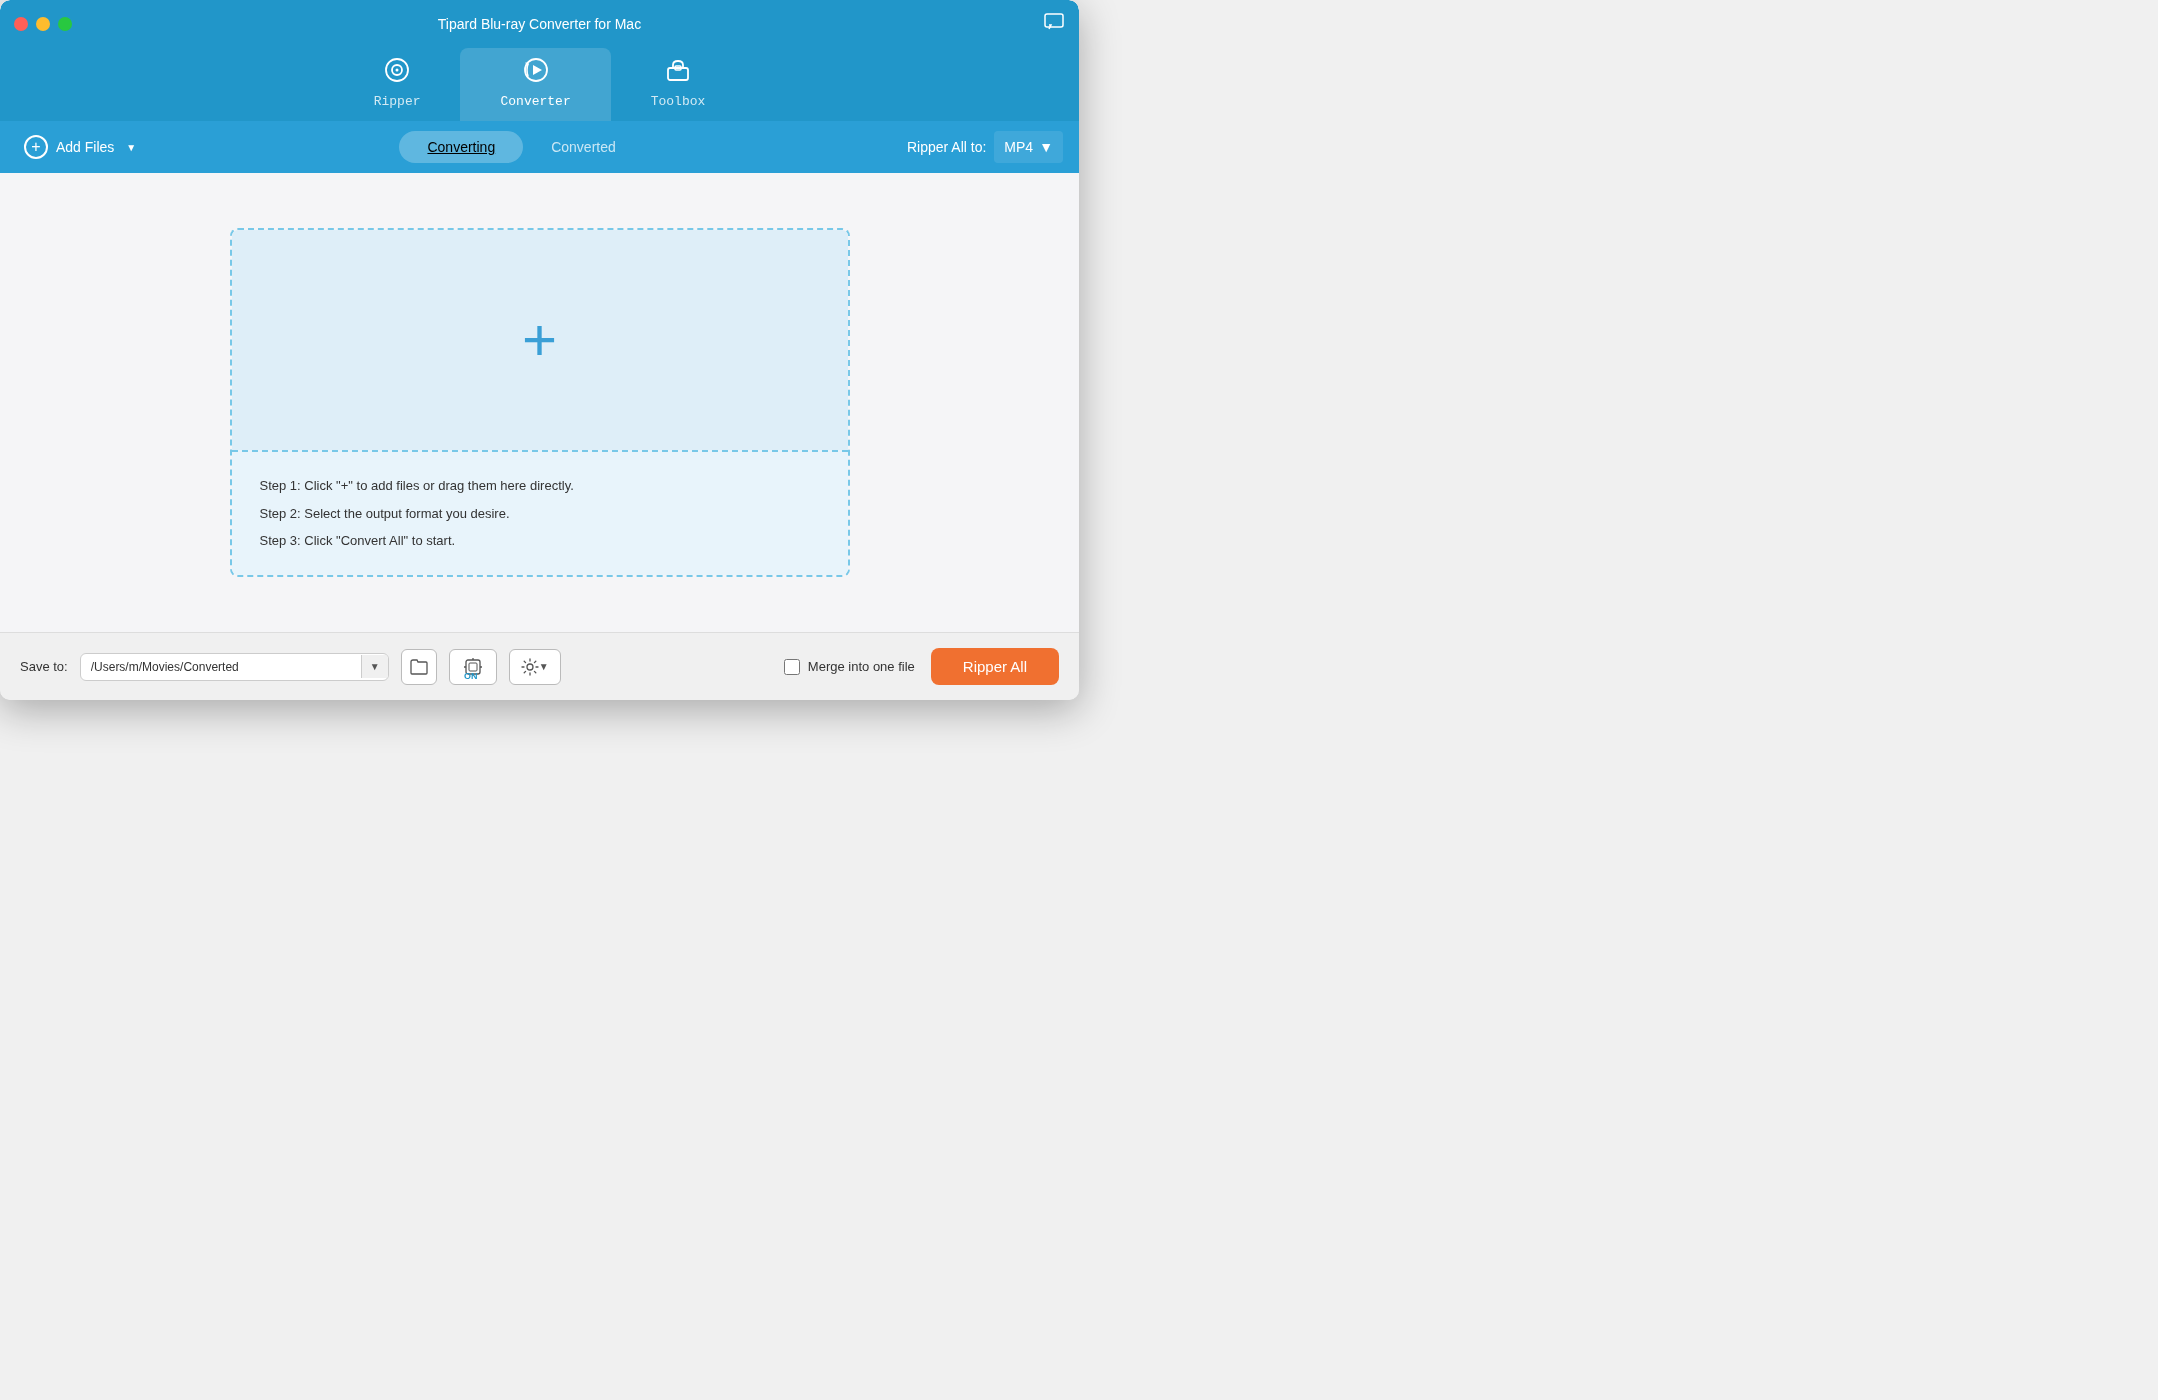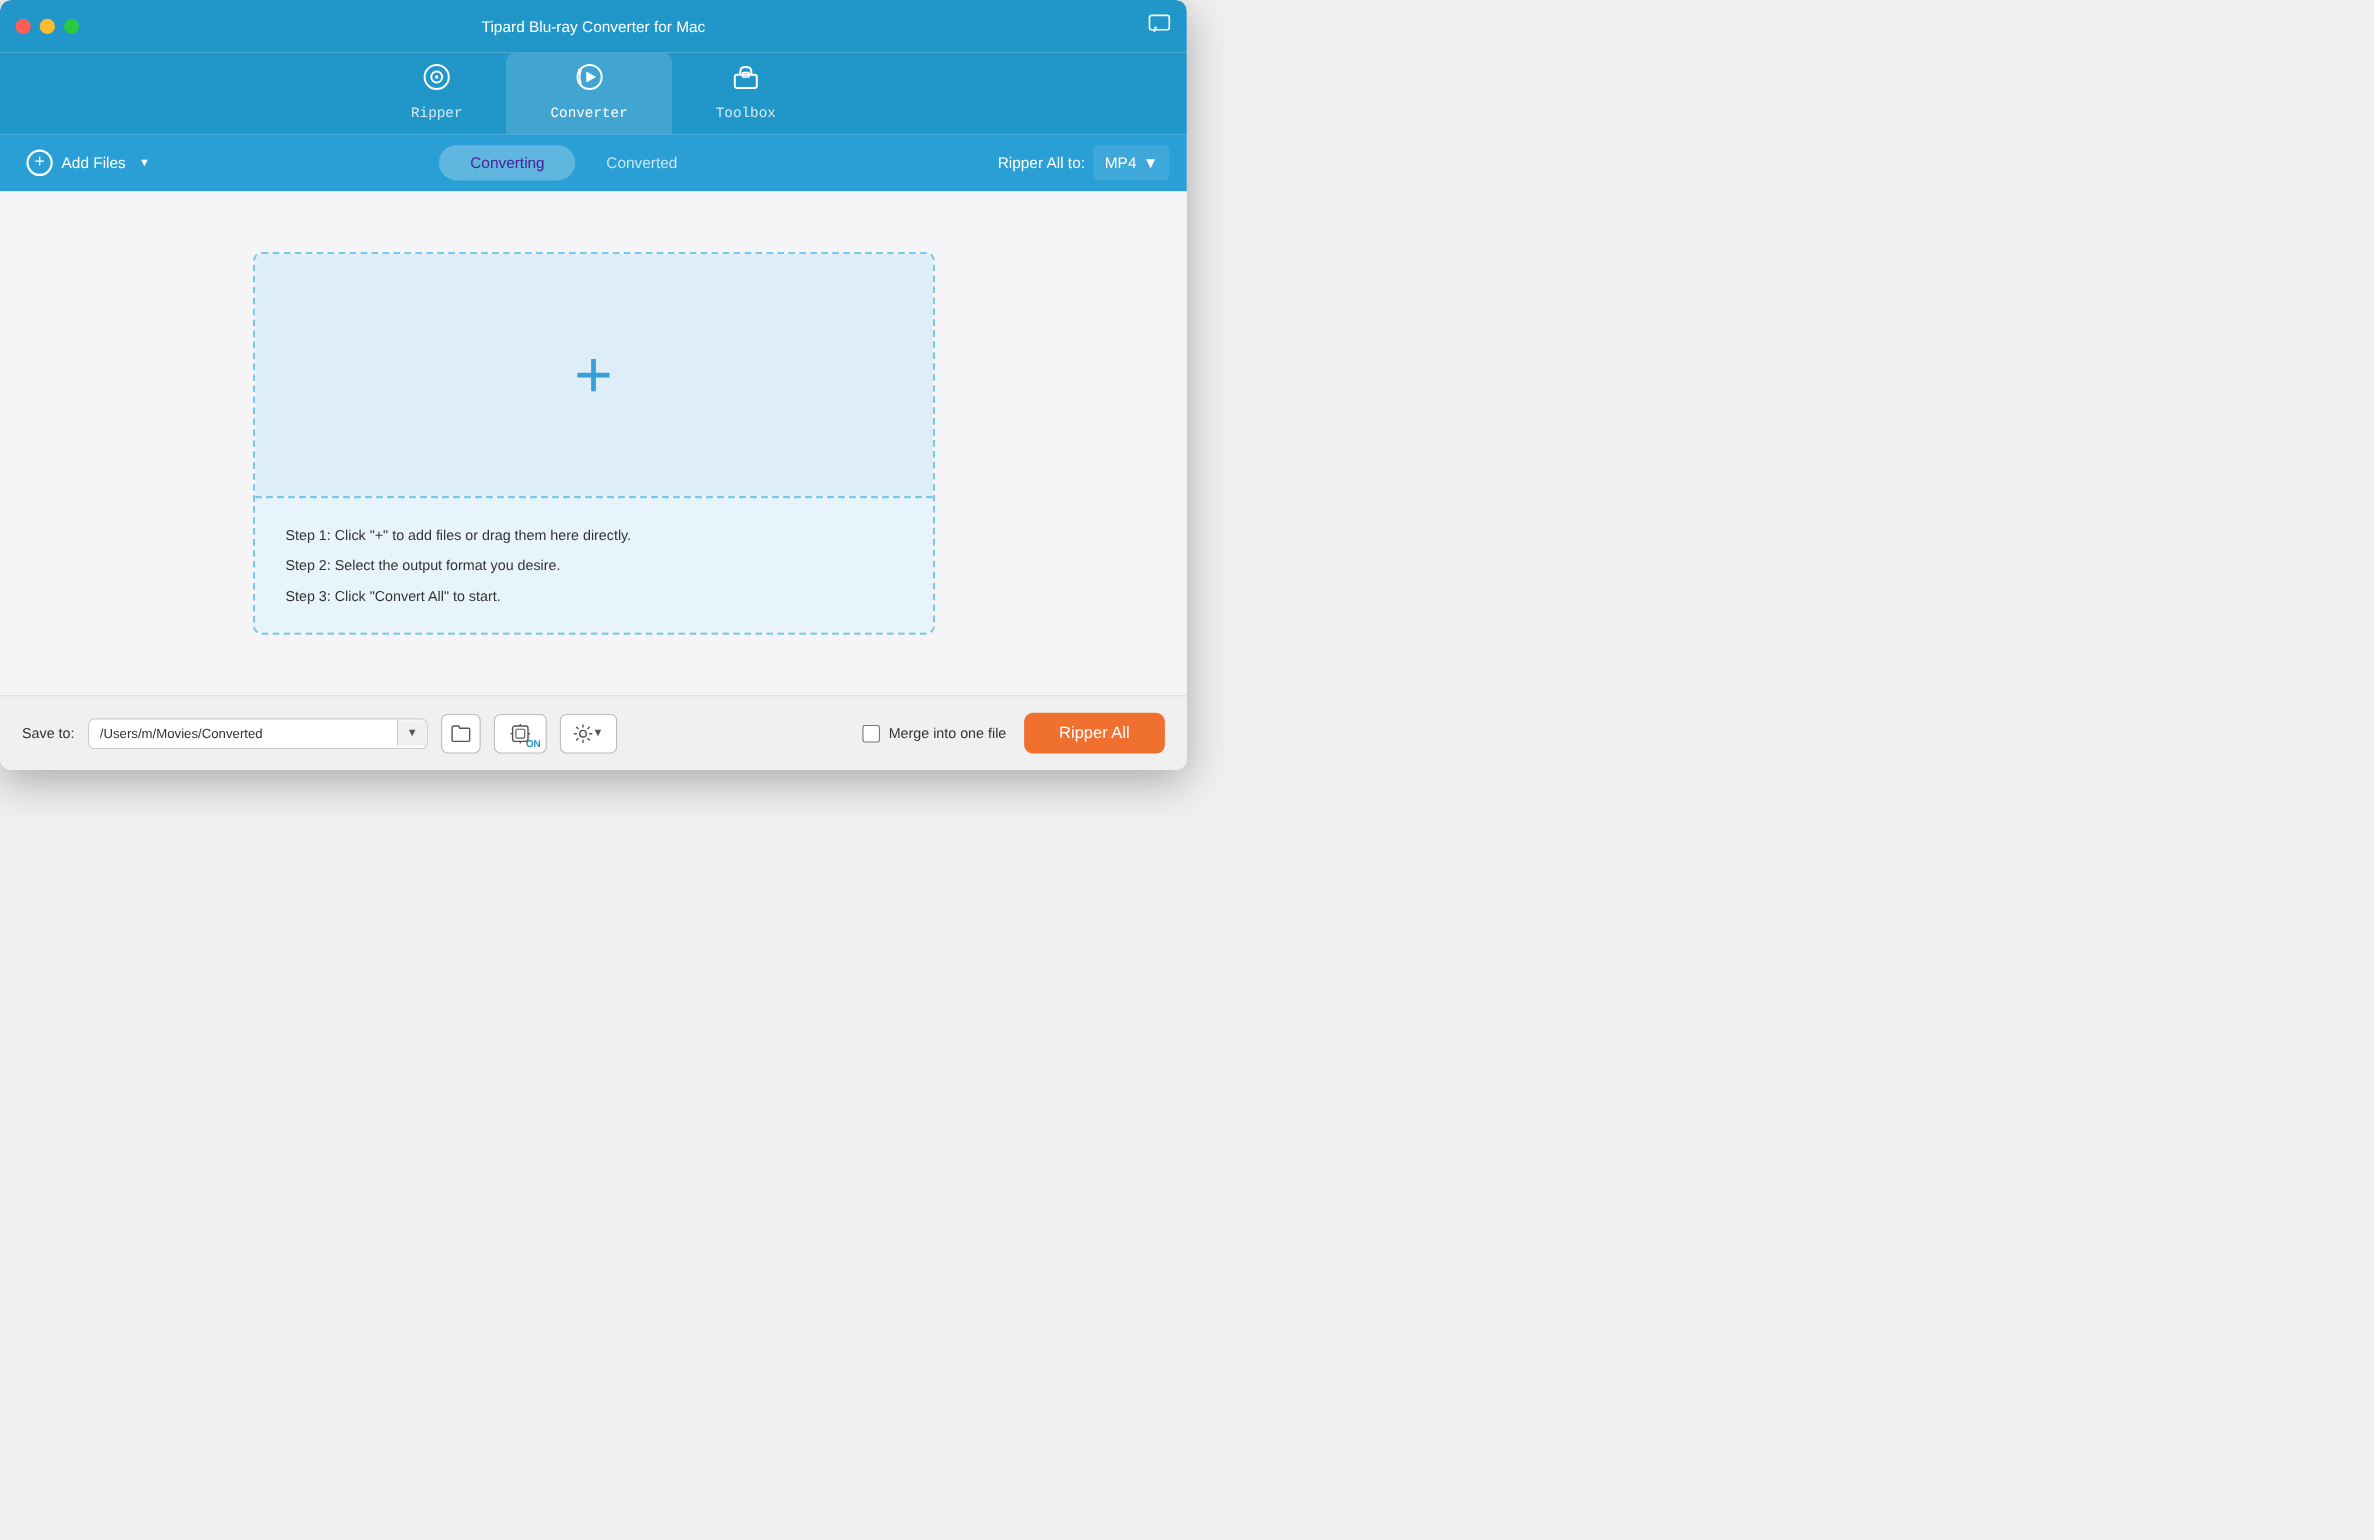--- a/index.html
+++ b/index.html
@@ -123,21 +123,22 @@
     }
     .toolbar-tab {
       padding: 8px 28px;
       color: rgba(255,255,255,0.75);
       font-size: 14px;
       cursor: pointer;
       border-radius: 20px;
     }
     .toolbar-tab.active {
       background: rgba(255,255,255,0.25);
-      color: #4c1d95;
+      color: #000000;
+      text-decoration: underline;
     }
 
     .convert-all-to {
       display: flex;
       align-items: center;
       gap: 8px;
       color: white;
       font-size: 14px;
     }
     .convert-format-selector {
@@ -390,21 +391,21 @@
 
     <div class="footer-icon-btn footer-icon-btn-gear" style="width:48px; gap:2px; position:relative;">
       <svg width="18" height="18" viewBox="0 0 18 18" fill="none">
         <rect x="2" y="2" width="14" height="14" rx="2" stroke="#555" stroke-width="1.3" fill="none"></rect>
         <rect x="5" y="5" width="8" height="8" rx="1" stroke="#555" stroke-width="1" fill="none"></rect>
         <line x1="9" y1="0" x2="9" y2="2" stroke="#555" stroke-width="1.3"></line>
         <line x1="9" y1="16" x2="9" y2="18" stroke="#555" stroke-width="1.3"></line>
         <line x1="0" y1="9" x2="2" y2="9" stroke="#555" stroke-width="1.3"></line>
         <line x1="16" y1="9" x2="18" y2="9" stroke="#555" stroke-width="1.3"></line>
       </svg>
-      <span style="font-size:9px; color:#2196c9; font-weight:bold; position:absolute; bottom:3px; right:4px;">ON</span>
+      <span style="font-size:9px; color:#2196c9; font-weight:bold; position:absolute; bottom:3px; right:18px;">ON</span>
     </div>
 
     <div class="footer-icon-btn footer-icon-btn-gear" style="width:52px;">
       <svg width="18" height="18" viewBox="0 0 18 18" fill="none">
         <circle cx="9" cy="9" r="3" stroke="#555" stroke-width="1.3" fill="none"></circle>
         <path d="M9 1 L9 3 M9 15 L9 17 M1 9 L3 9 M15 9 L17 9 M3.2 3.2 L4.6 4.6 M13.4 13.4 L14.8 14.8 M14.8 3.2 L13.4 4.6 M4.6 13.4 L3.2 14.8" stroke="#555" stroke-width="1.3" stroke-linecap="round"></path>
       </svg>
       <span style="font-size:10px; color:#555;">▼</span>
     </div>
 

